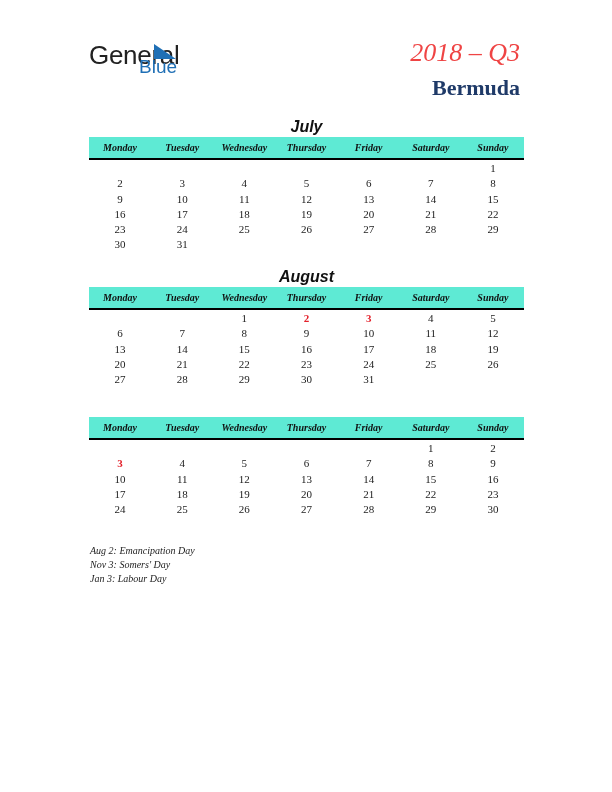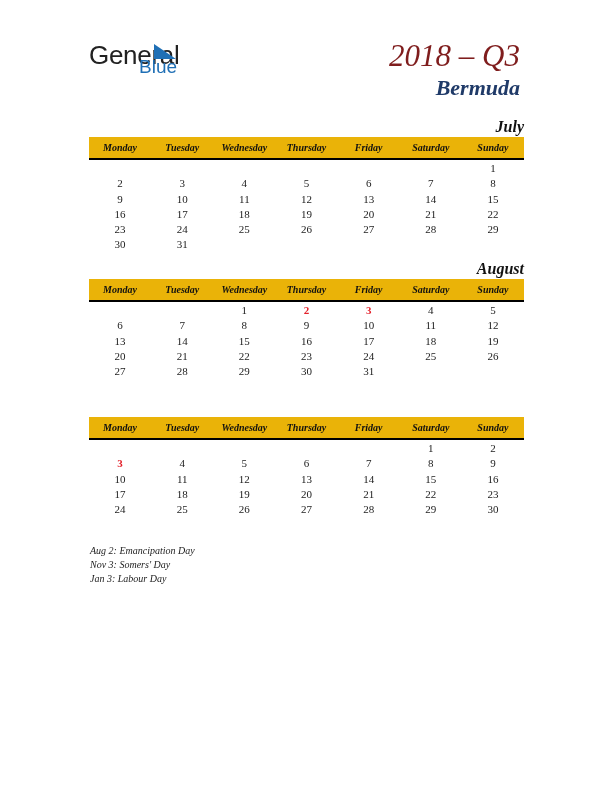--- a/index.html
+++ b/index.html
@@ -1,25 +1,25 @@
 <!DOCTYPE html>
 <html><head>
 <meta charset="utf-8">
 <style>
   html, body { margin:0; padding:0; background:#ffffff; }
   body { width:612px; height:792px; position:relative; overflow:hidden; font-family:"DejaVu Serif", serif; }
   .logo { position:absolute; left:89px; top:40px; width:100px; height:40px; }
   .logo .general { position:absolute; left:0; top:0; font-family:"Liberation Sans", sans-serif; font-size:26px; color:#222; letter-spacing:-0.3px; }
   .logo .blue { position:absolute; left:50px; top:16px; font-family:"Liberation Sans", sans-serif; font-size:19px; color:#1f6fb5; }
   .logo .tri { position:absolute; left:65px; top:4px; width:0; height:0; border-left:22px solid #1f6fb5; border-top:15px solid transparent; }
-  .title { position:absolute; right:92px; top:38px; font-family:"Liberation Serif", serif; font-style:italic; font-size:31px; color:#7f1d1d; }
-  .country { position:absolute; right:92px; top:75px; font-family:"Liberation Serif", serif; font-style:italic; font-weight:bold; font-size:22px; color:#1f3a68; }
+  .title { position:absolute; right:92px; top:38px; font-family:"Liberation Serif", serif; font-style:italic; font-size:26px; color:#ef4444; }
+  .country { position:absolute; right:92px; top:75px; font-family:"Liberation Serif", serif; font-weight:bold; font-size:22px; color:#1f3a68; }
   .month { position:absolute; left:89px; width:435px; }
-  .month-name { text-align:right; font-family:Liberation Serif, serif; font-style:italic; font-weight:bold; font-size:16px; color:#111; height:20px; line-height:20px; }
-  .hdr { display:flex; background:#eab308; height:21px; align-items:center; border-bottom:2px solid #000; }
+  .month-name { text-align:center; font-family:Liberation Sans, sans-serif; font-style:italic; font-weight:bold; font-size:16px; color:#111; height:20px; line-height:20px; }
+  .hdr { display:flex; background:#5eead4; height:21px; align-items:center; border-bottom:2px solid #000; }
   .hdr span { flex:1; text-align:center; font-family:"Liberation Serif", serif; font-style:italic; font-weight:bold; font-size:10px; color:#111; }
   .row { display:flex; height:15.3px; }
   .row span { flex:1; text-align:center; font-family:"Liberation Serif", serif; font-size:11px; color:#222; line-height:15px; }
   .row span.hol { color:#e3212b; font-weight:bold; }
   .notes { position:absolute; left:90px; top:544px; font-family:"Liberation Serif", serif; font-style:italic; font-size:10px; color:#222; line-height:14px; }
 </style>
 </head>
 <body>
 
 <div class="logo">
@@ -92,21 +92,21 @@
       <div class="row">
         <span>30</span>
         <span>31</span>
         <span></span>
         <span></span>
         <span></span>
         <span></span>
         <span></span>
       </div>
     </div>
-    <div class="month" style="top: 259px;">
+    <div class="month" style="top: 267px;">
       <div class="month-name">August</div>
       <div class="hdr">
         <span>Monday</span>
         <span>Tuesday</span>
         <span>Wednesday</span>
         <span>Thursday</span>
         <span>Friday</span>
         <span>Saturday</span>
         <span>Sunday</span>
       </div>

